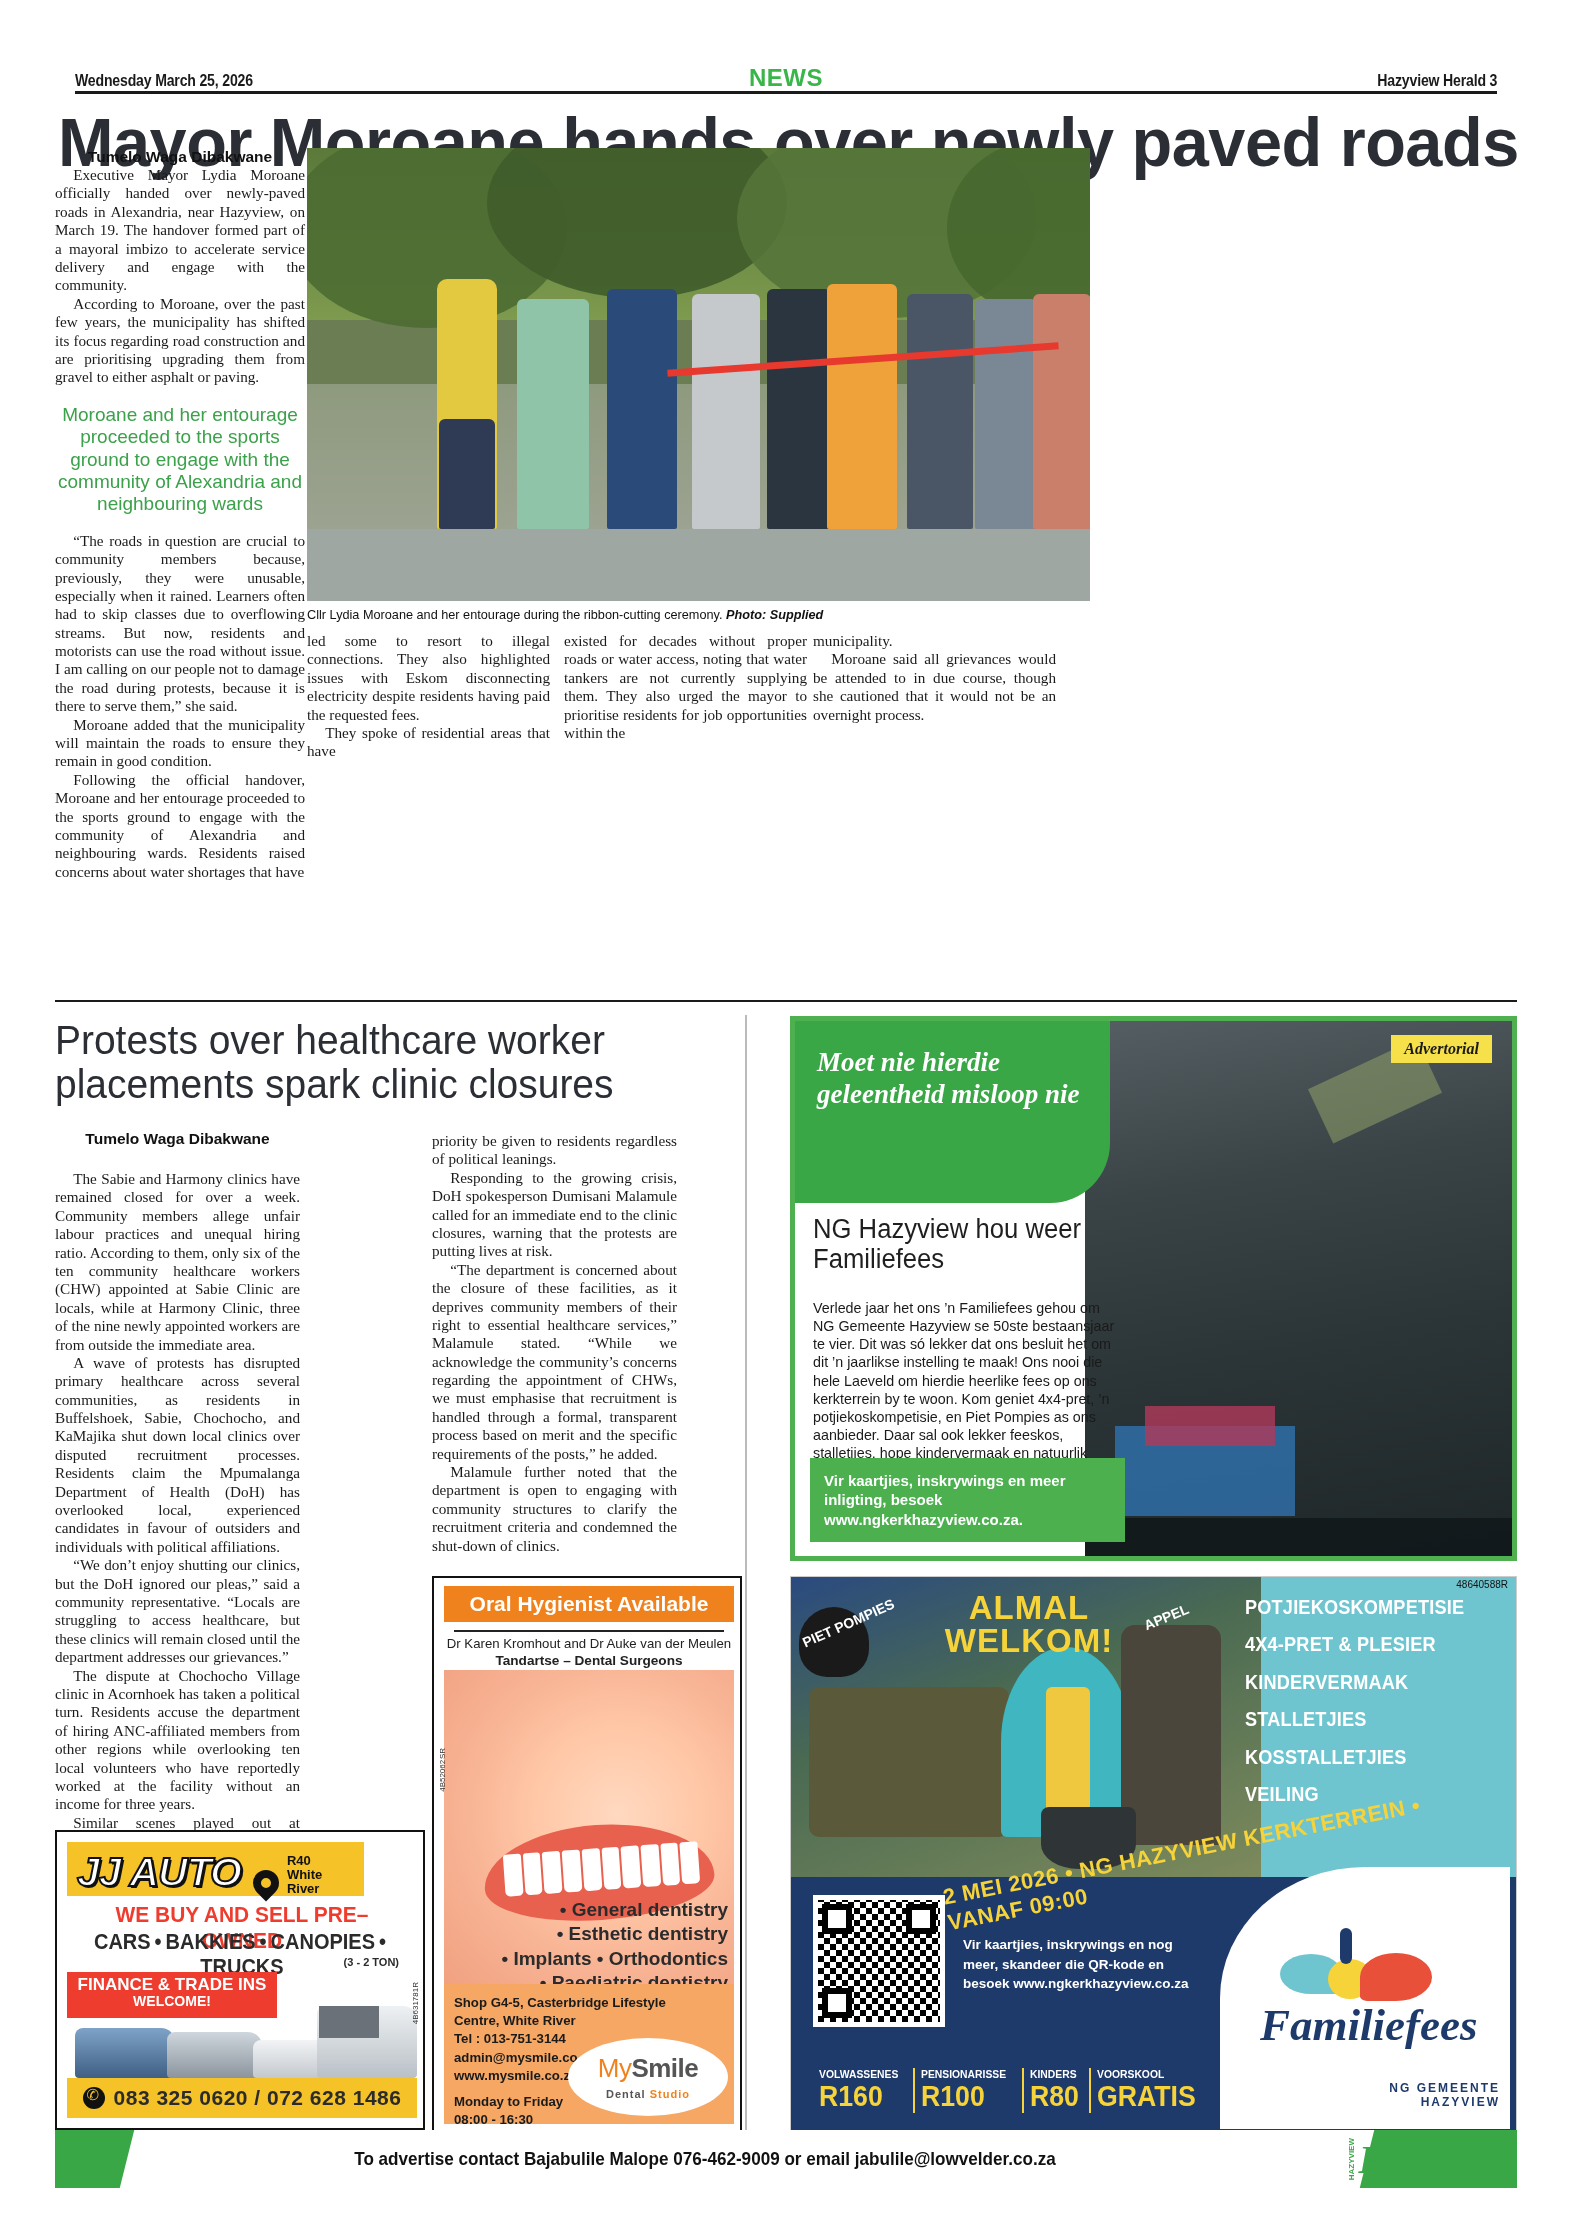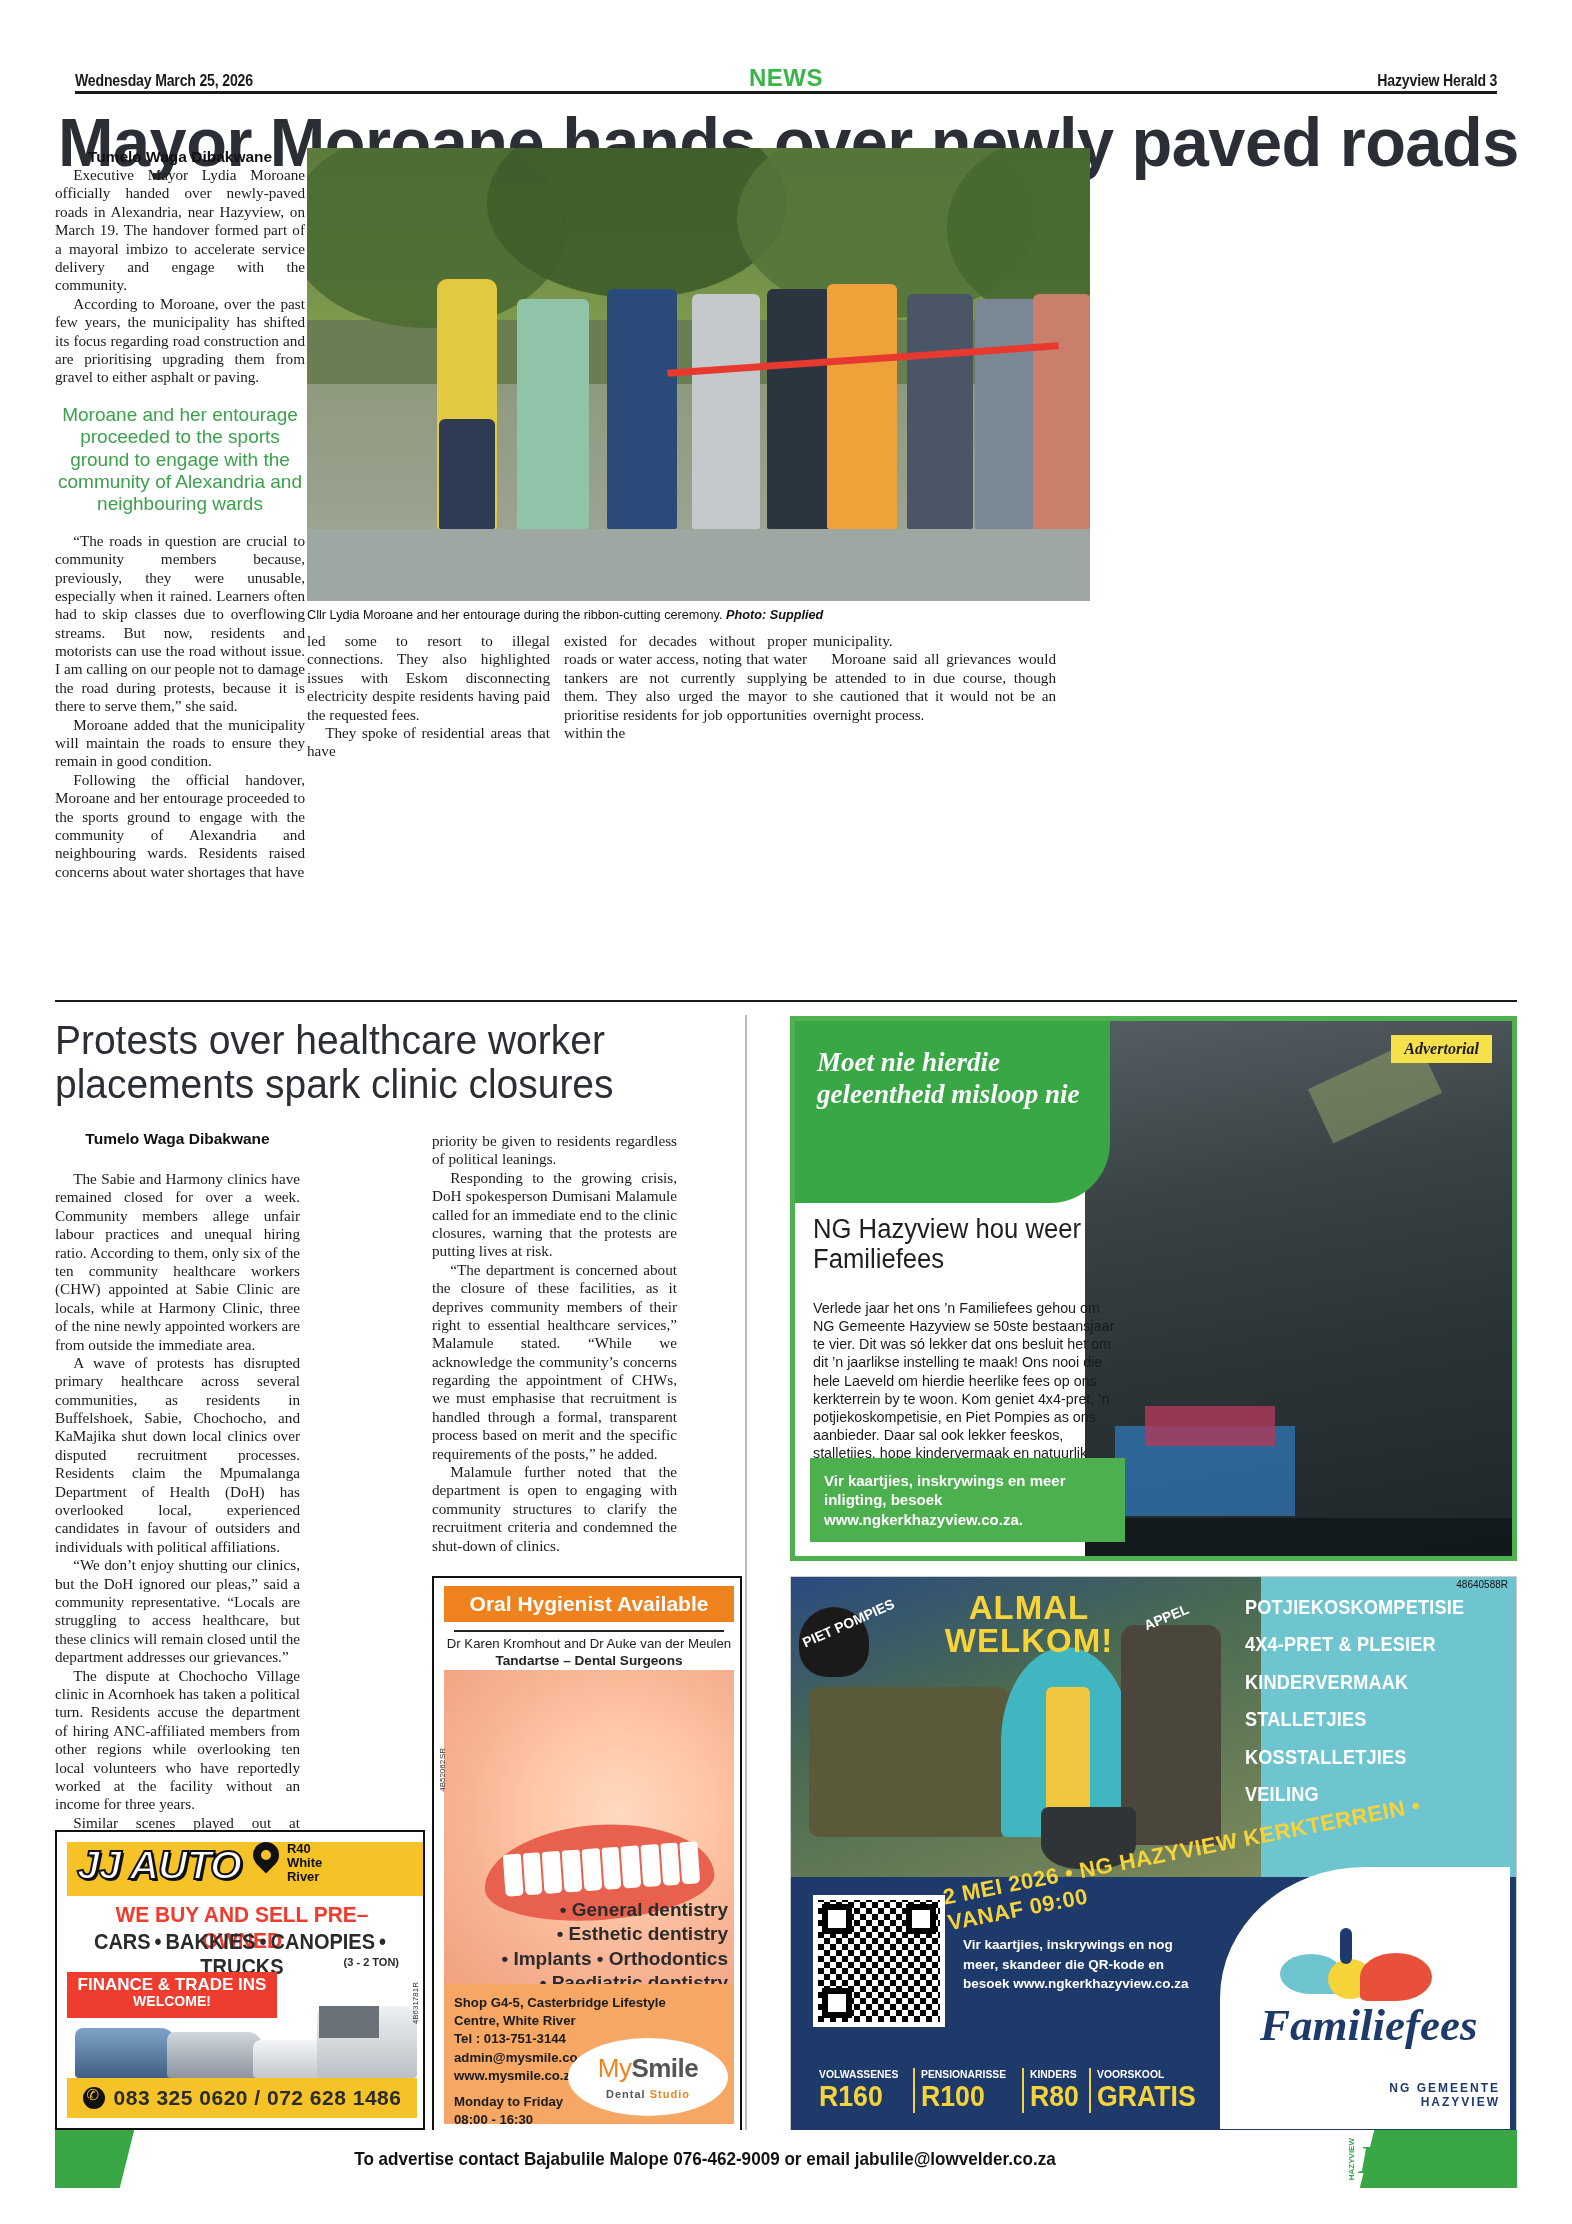--- a/index.html
+++ b/index.html
@@ -290,22 +290,22 @@
     font-family:"Liberation Sans", sans-serif; font-weight:bold; font-size:12px; color:#1e3a6b;
     letter-spacing:2px;
   }
 
   
   .ad-jj {
     position:absolute; left:55px; top:1830px; width:370px; height:300px;
     border:2px solid #111; background:#fff; overflow:hidden;
   }
   .jj-band {
-    position:absolute; left:10px; top:10px; width:364px; height:54px; background:#f5c228;
-    display:flex; align-items:flex-start; padding:0 10px;
+    position:absolute; left:10px; top:10px; width:297px; height:54px; background:#f5c228;
+    display:flex; align-items:flex-end; padding:0 10px;
   }
   .jj-name {
     font-family:"Liberation Sans", sans-serif; font-weight:bold; font-style:italic;
     font-size:41px; color:#fff; -webkit-text-stroke:2px #111; letter-spacing:-1px;
     text-shadow:2px 2px 0 #111;
   }
   .jj-pin {
     width:26px; height:26px; background:#111; border-radius:50% 50% 50% 0;
     transform:rotate(-45deg); margin:0 8px 0 12px; position:relative;
   }

